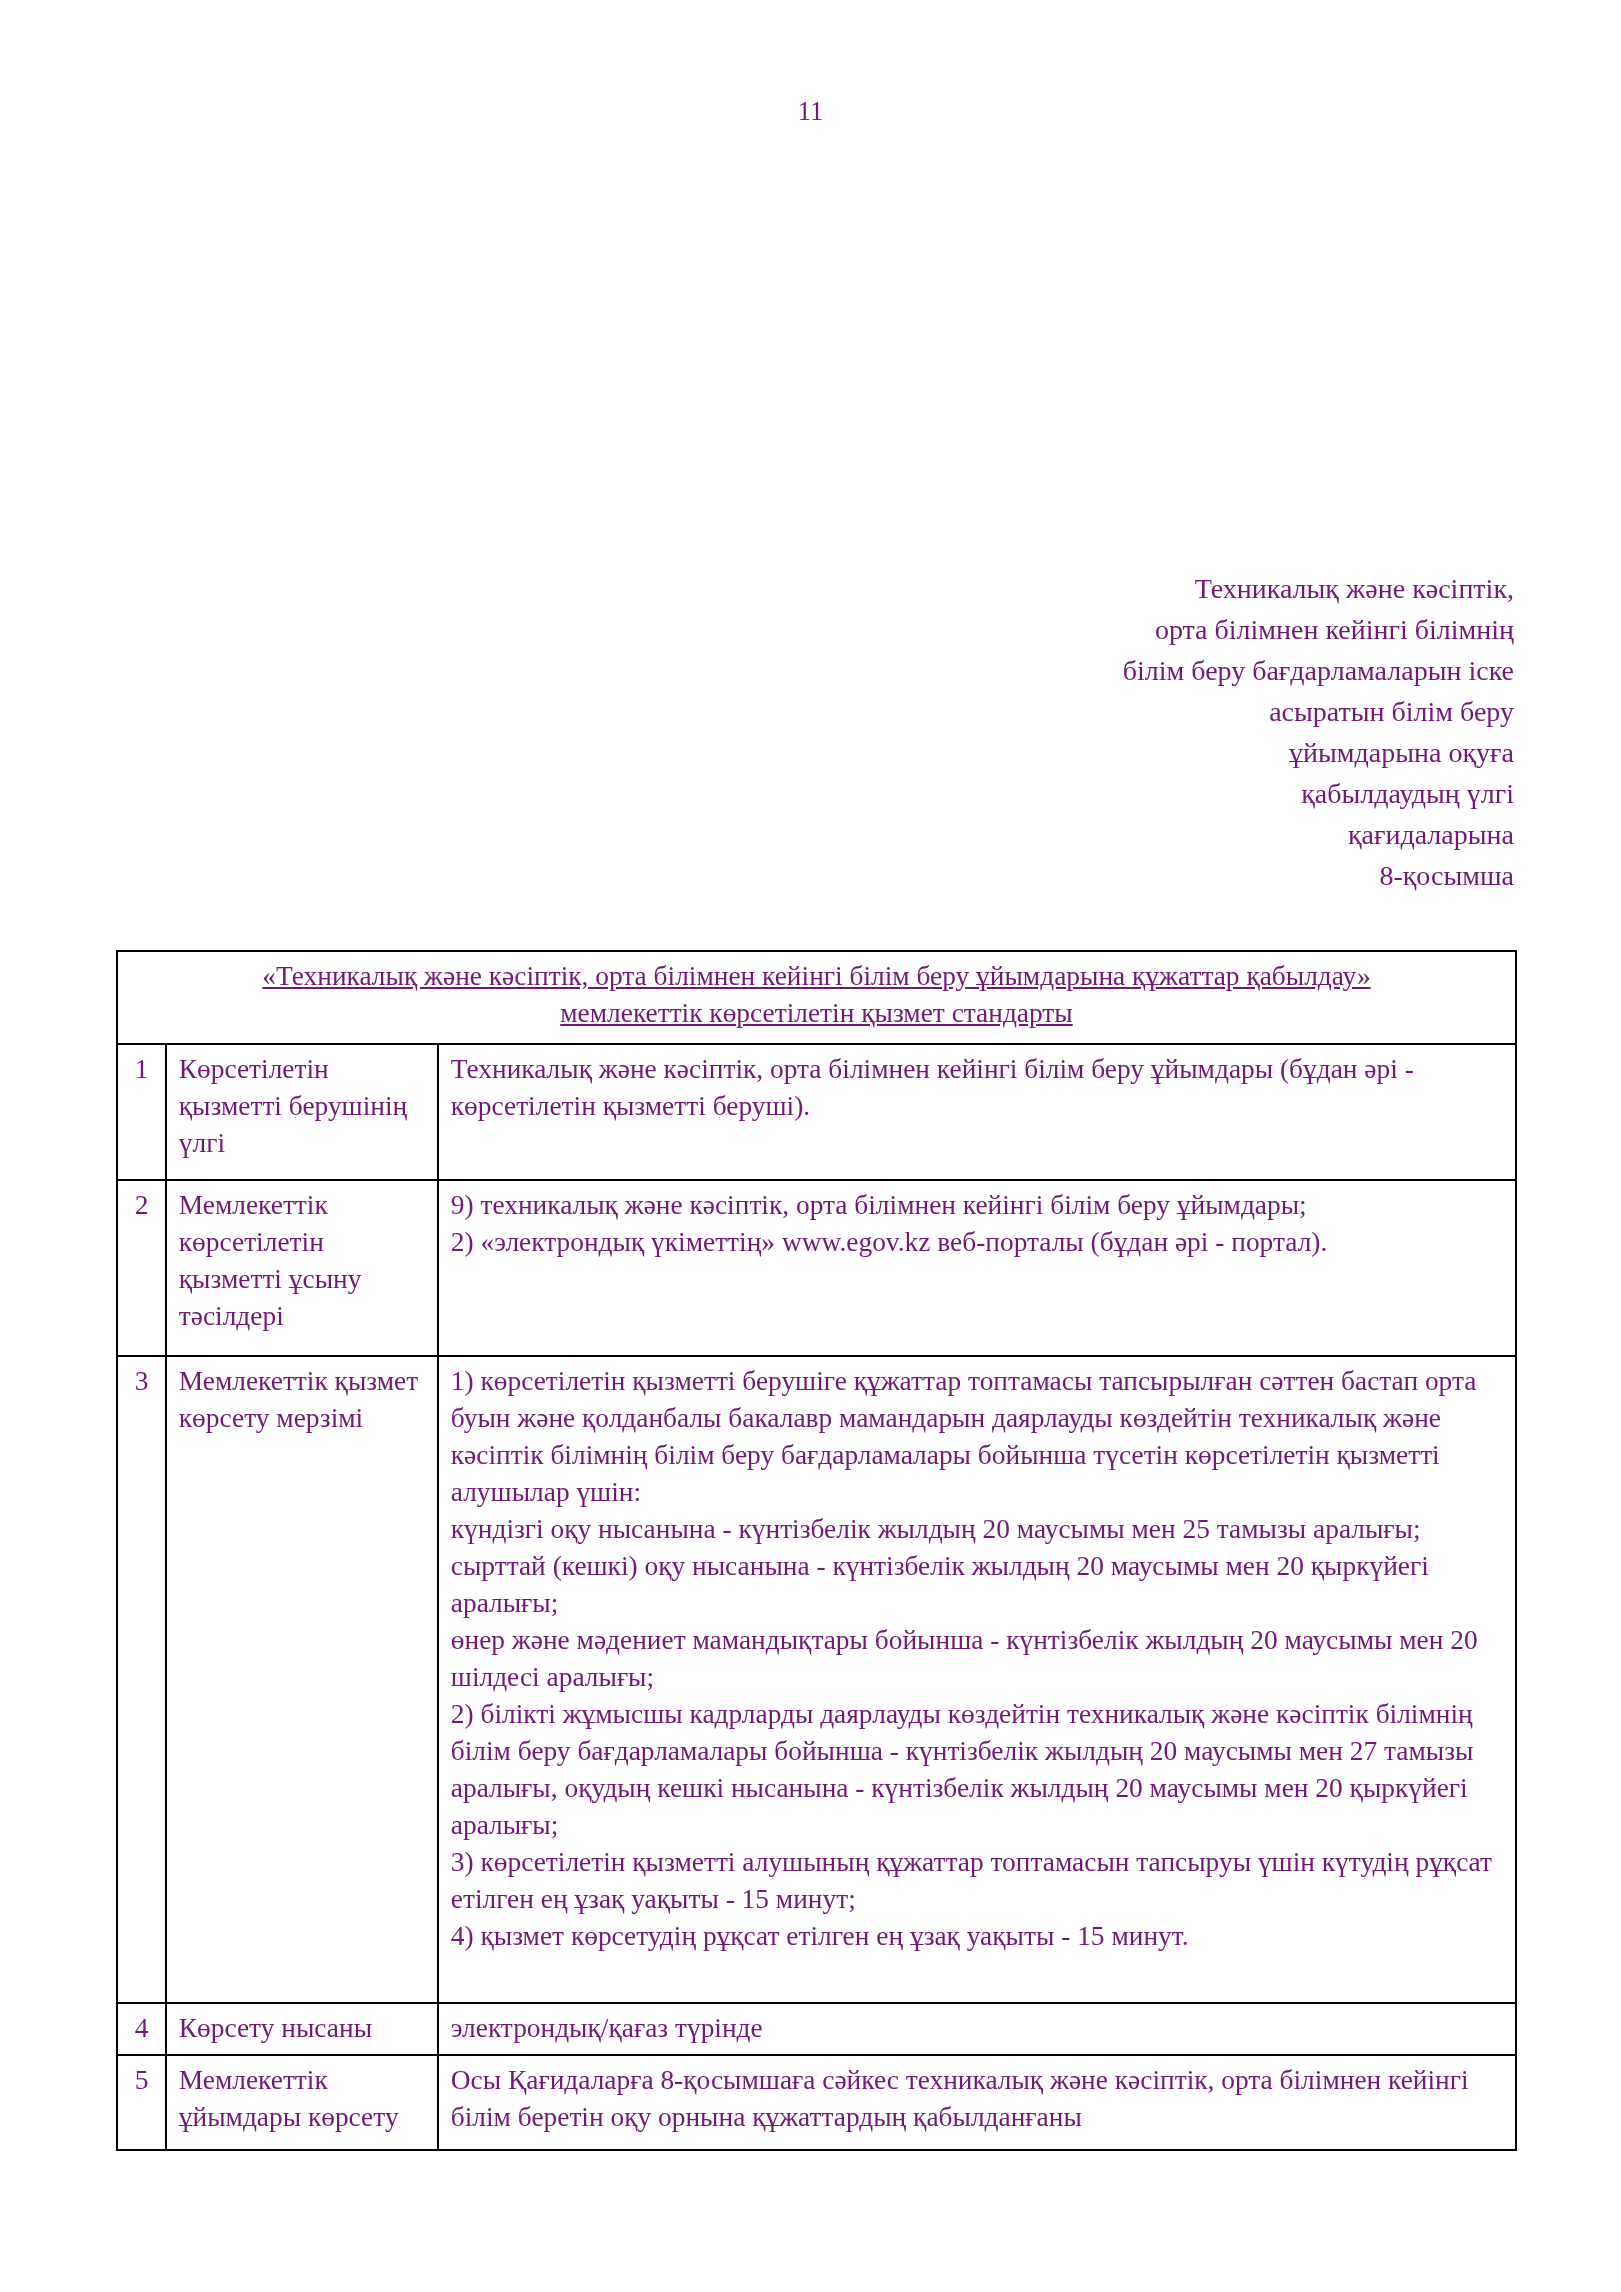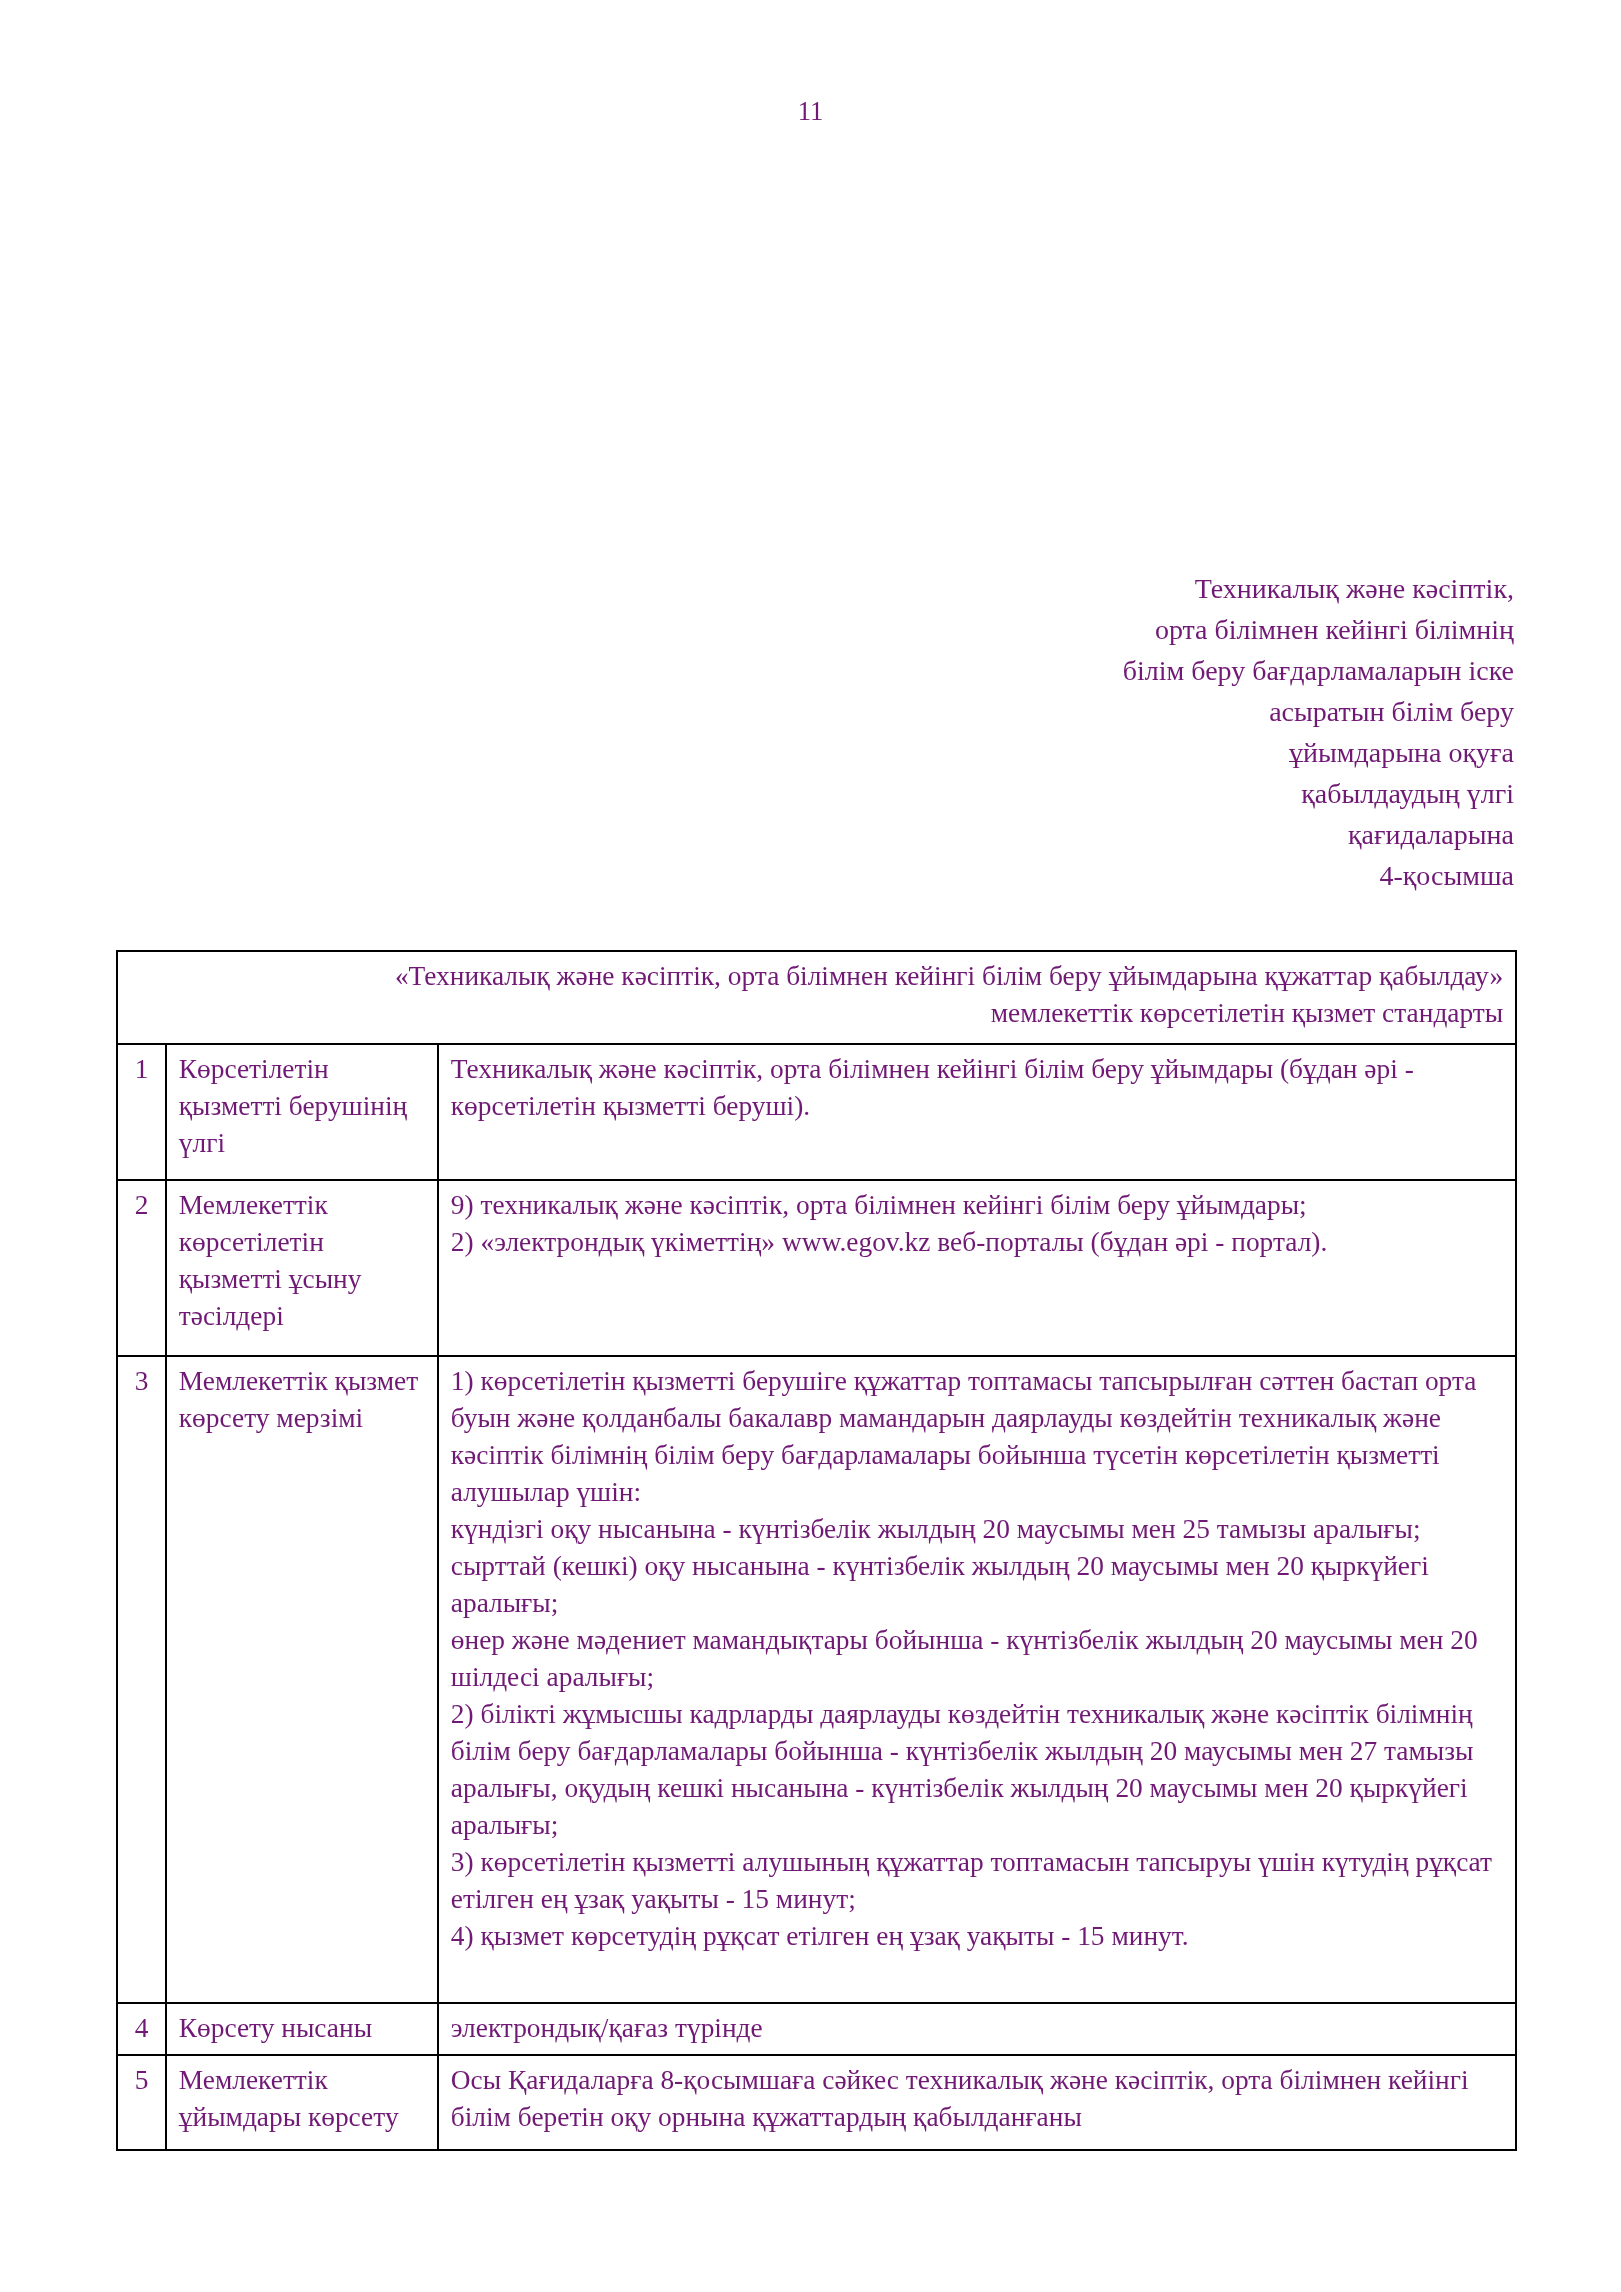--- a/index.html
+++ b/index.html
@@ -41,23 +41,24 @@
     table-layout: fixed;
   }
   table.standard-table td {
     border: 2.9px solid #000000;
     vertical-align: top;
     font-size: 27.4px;
     line-height: 37px;
     padding: 5.9px 11.8px 5.9px 11.8px;
   }
   td.title-cell {
-    text-align: right;
+    text-align: center;
     white-space: pre-line;
     padding-top: 7.8px;
+    text-decoration: underline;
   }
   td.num-cell {
     text-align: center;
     padding-left: 3.9px;
     padding-right: 3.9px;
   }
   td.label-cell, td.content-cell {
     white-space: pre-line;
   }
   col.c-num   { width: 49px; }
@@ -77,21 +78,21 @@
 
   <div class="page-number">11</div>
 
   <div class="annex-note">Техникалық және кәсіптік,
 орта білімнен кейінгі білімнің
 білім беру бағдарламаларын іске
 асыратын білім беру
 ұйымдарына оқуға
 қабылдаудың үлгі
 қағидаларына
-4-қосымша</div>
+8-қосымша</div>
 
   <table class="standard-table">
     <colgroup>
       <col class="c-num">
       <col class="c-label">
       <col class="c-content">
     </colgroup>
     <tbody>
       <tr class="row-title">
         <td class="title-cell" colspan="3">«Техникалық және кәсіптік, орта білімнен кейінгі білім беру ұйымдарына құжаттар қабылдау»

